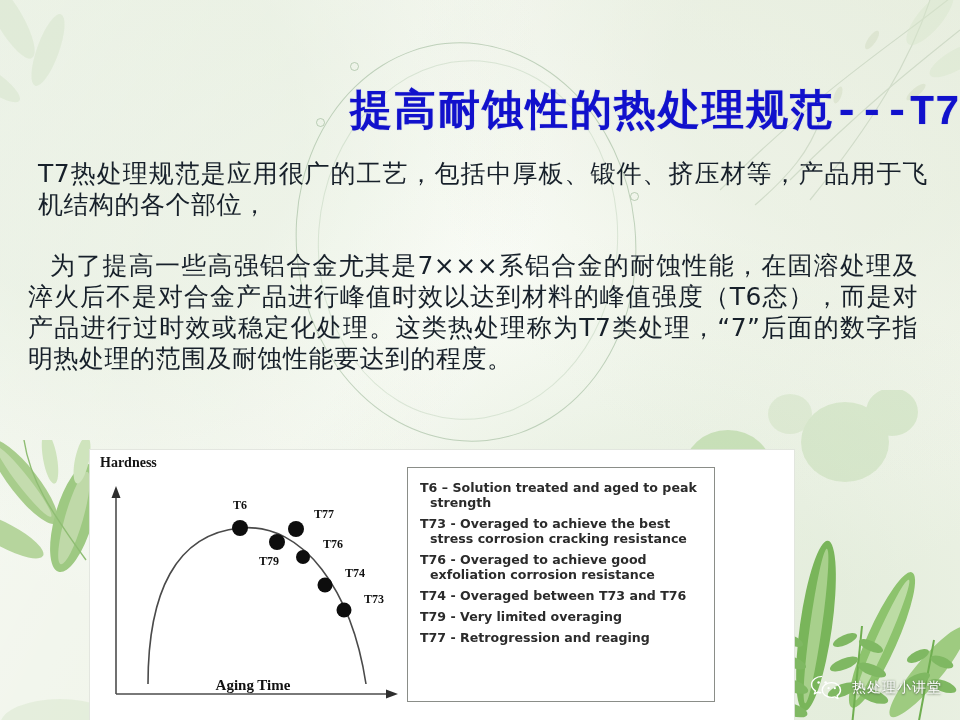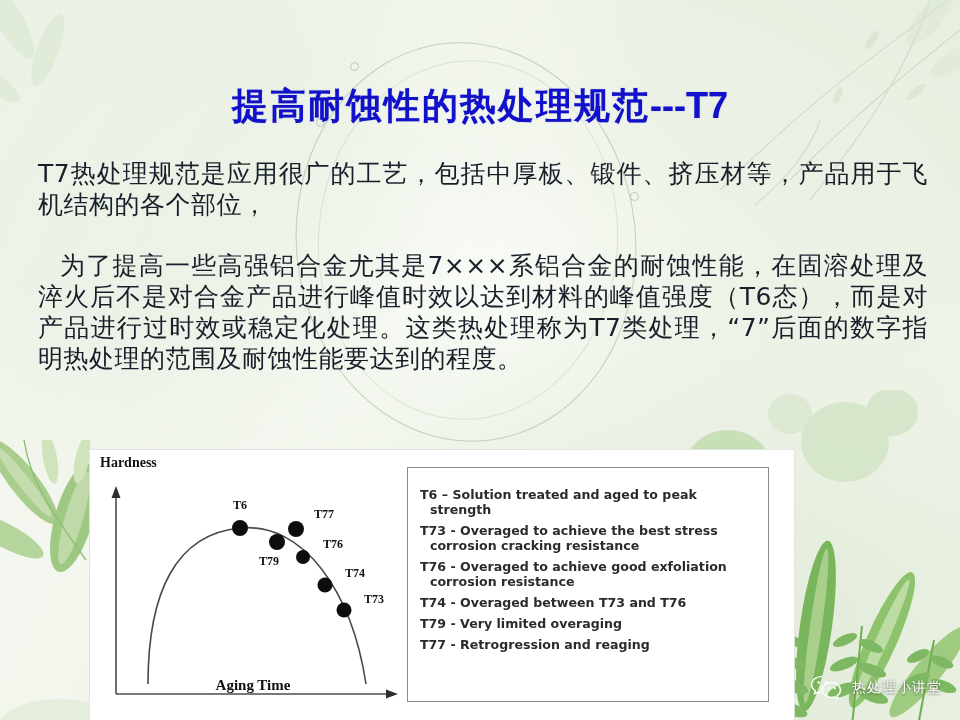--- a/index.html
+++ b/index.html
@@ -69,43 +69,43 @@
   #leaf-bl     { left: 0px;   top: 620px;  width: 300px; height: 110px; }
   #leaf-br     { right: -6px; bottom: -6px; width: 300px; height: 300px; }
   #leaf-tr     { right: -10px; top: -10px; width: 210px; height: 190px; opacity:.55; }
   #leaf-tl     { left: -30px; top: -20px;  width: 190px; height: 200px; opacity:.38; }
   #leaf-mr     { right: 40px; top: 390px;  width: 170px; height: 150px; opacity:.55; }
 
   
   #title {
     position: absolute;
     left: 0; right: 0; top: 82px;
-    text-align: center;
-    font-family: Liberation Sans, sans-serif;
-    font-weight: 700;
-    font-size: 36px;
+    text-align: right;
+    font-family: Liberation Mono, monospace;
+    font-weight: 700;
+    font-size: 42px;
     letter-spacing: 2px;
     color: #1111cc;
     text-shadow: 0 0 1px rgba(40,40,200,.55);
     white-space: nowrap;
   }
   #title .suffix { letter-spacing: 0; }
 
   
   .para {
     position: absolute;
     font-family: "DejaVu Sans", "Liberation Sans", sans-serif;
     font-size: 25px;
     line-height: 31px;
     color: #17202a;
     letter-spacing: .5px;
     text-align: justify;
   }
   #para1 { left: 38px; width: 890px; top: 158px; }
-  #para2 { left: 38px; width: 890px; top: 250px; text-indent: 22px; }
+  #para2 { left: 28px; width: 890px; top: 250px; text-indent: 22px; }
 
   
   #figure-panel {
     position: absolute;
     left: 90px; top: 414px;
     width: 704px; height: 270px;
     background: #ffffff;
     box-shadow: 0 0 0 1px rgba(225,228,222,.9);
     margin-top: 36px;
   }
@@ -134,24 +134,24 @@
     font-family: "Liberation Serif", "DejaVu Serif", serif;
     font-weight: 700;
     font-size: 15px;
     fill: #101010;
   }
 
   
   #legend-box {
     position: absolute;
     left: 317px; top: 17px;
-    width: 362px; height: 235px;
+    width: 308px; height: 235px;
     border: 1.5px solid #8a8d88;
     background: #ffffff;
-    padding: 19px 10px 6px 12px;
+    padding: 12px 10px 6px 12px;
   }
   .legend-item {
     font-family: "DejaVu Sans", "Liberation Sans", sans-serif;
     font-weight: 700;
     font-size: 12.6px;
     line-height: 15px;
     color: #2b2b2b;
     margin-bottom: 6px;
     padding-left: 10px;
     text-indent: -10px;

